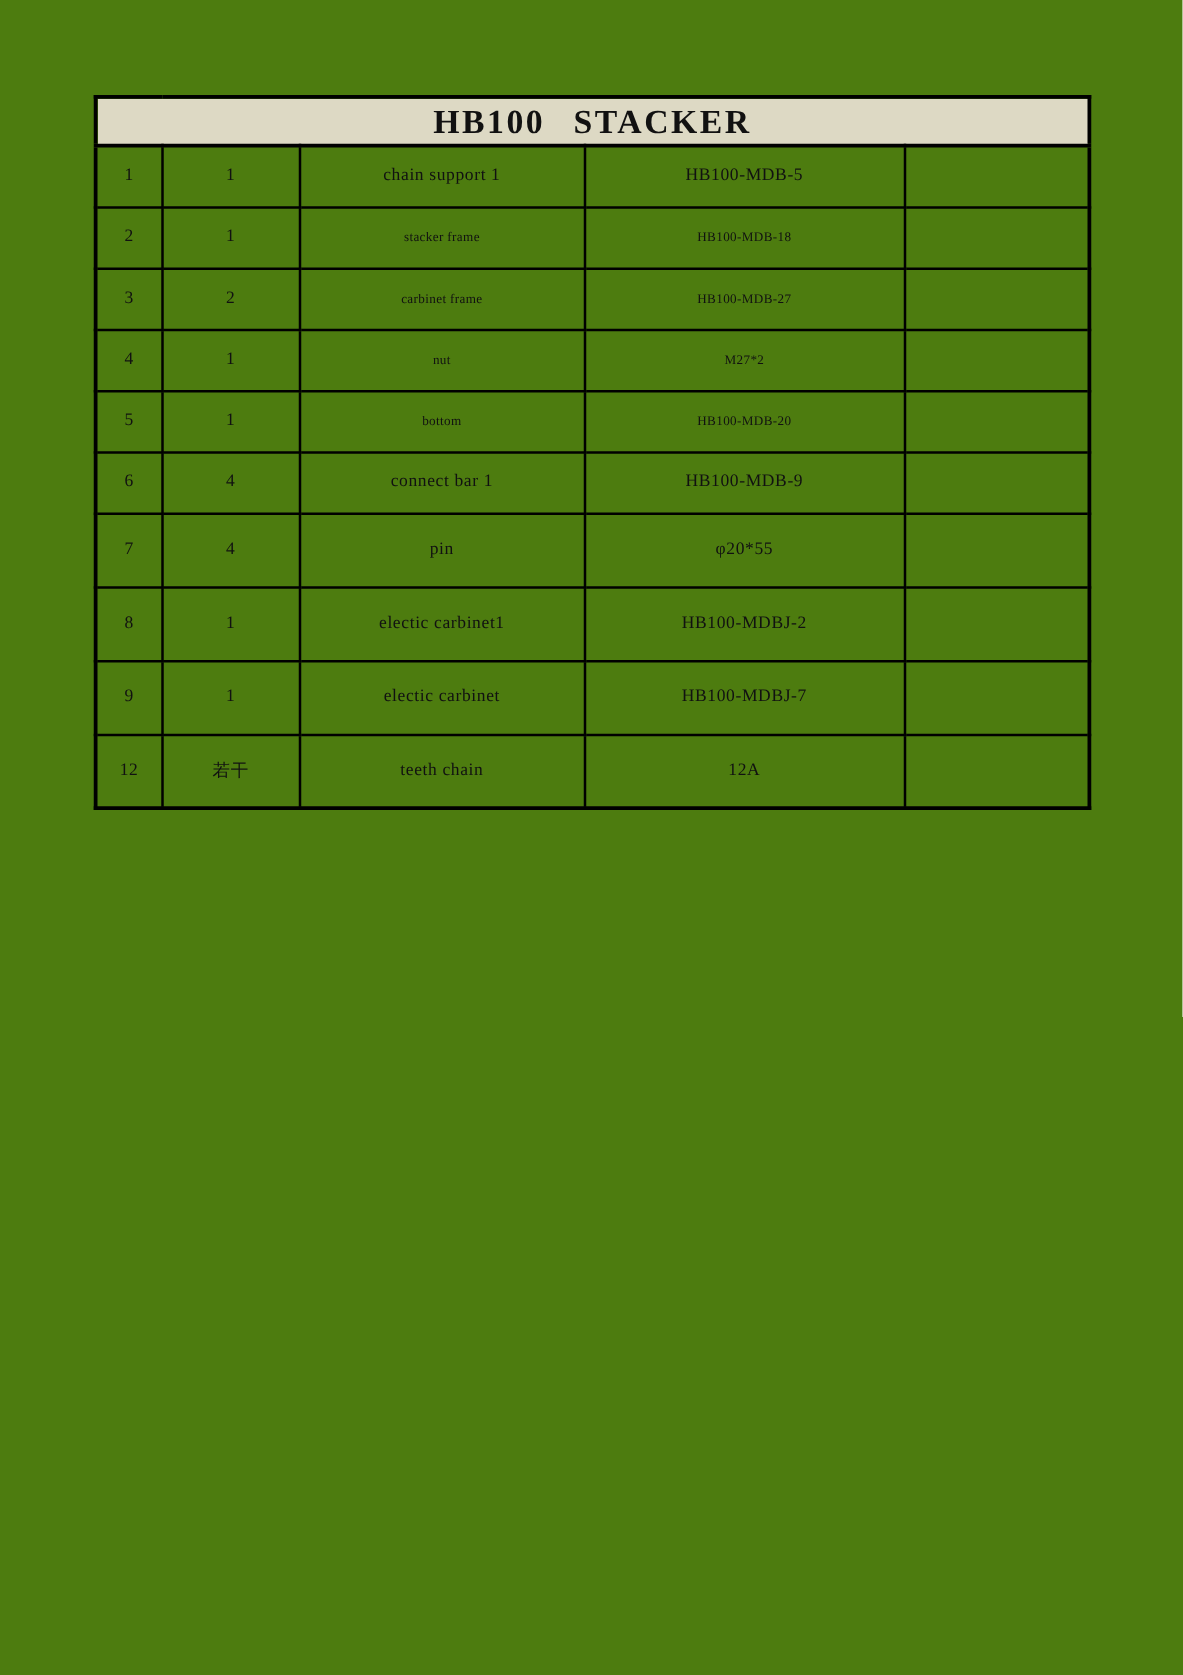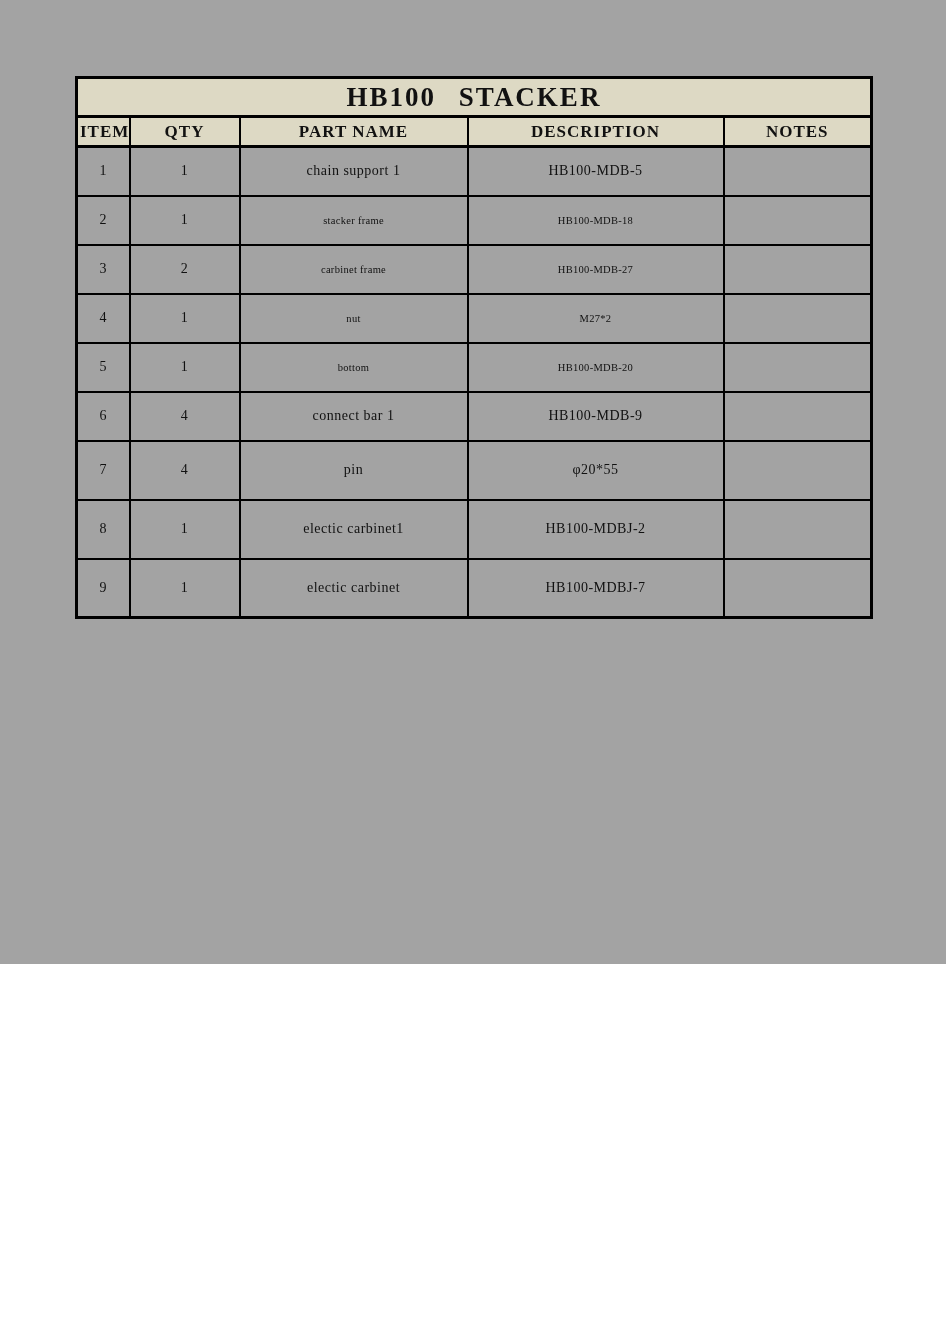--- a/index.html
+++ b/index.html
@@ -15,22 +15,22 @@
   }
   body {
     width: 946px;
     height: 1340px;
     font-family: "Liberation Serif", "DejaVu Serif", serif;
     color: var(--text-color);
   }
   .page {
     position: relative;
     width: 946px;
-    height: 964px;
-    background: #a3a3a3;
+    height: 1340px;
+    background: #4d7c0f;
     overflow: hidden;
   }
   table.bom {
     position: absolute;
     left: 75px;
     top: 76px;
     width: 795px;
     border-collapse: collapse;
     table-layout: fixed;
     border: 3px solid var(--border-color);
@@ -87,27 +87,20 @@
       <col class="c-item">
       <col class="c-qty">
       <col class="c-part">
       <col class="c-desc">
       <col class="c-notes">
     </colgroup>
     <thead>
       <tr class="title-row">
         <th colspan="5">HB100 STACKER</th>
       </tr>
-      <tr class="header-row">
-        <th>ITEM</th>
-        <th>QTY</th>
-        <th>PART NAME</th>
-        <th>DESCRIPTION</th>
-        <th>NOTES</th>
-      </tr>
     </thead>
     <tbody>
         <tr>
           <td class="item">1</td>
           <td class="qty">1</td>
           <td class="part">chain support 1</td>
           <td class="desc">HB100-MDB-5</td>
           <td class="notes"></td>
         </tr>
         <tr>
@@ -159,15 +152,22 @@
           <td class="desc">HB100-MDBJ-2</td>
           <td class="notes"></td>
         </tr>
         <tr>
           <td class="item">9</td>
           <td class="qty">1</td>
           <td class="part">electic carbinet</td>
           <td class="desc">HB100-MDBJ-7</td>
           <td class="notes"></td>
         </tr>
+        <tr>
+          <td class="item">12</td>
+          <td class="qty">若干</td>
+          <td class="part">teeth chain</td>
+          <td class="desc">12A</td>
+          <td class="notes"></td>
+        </tr>
       </tbody>
   </table>
 </div>
 
 </body></html>

